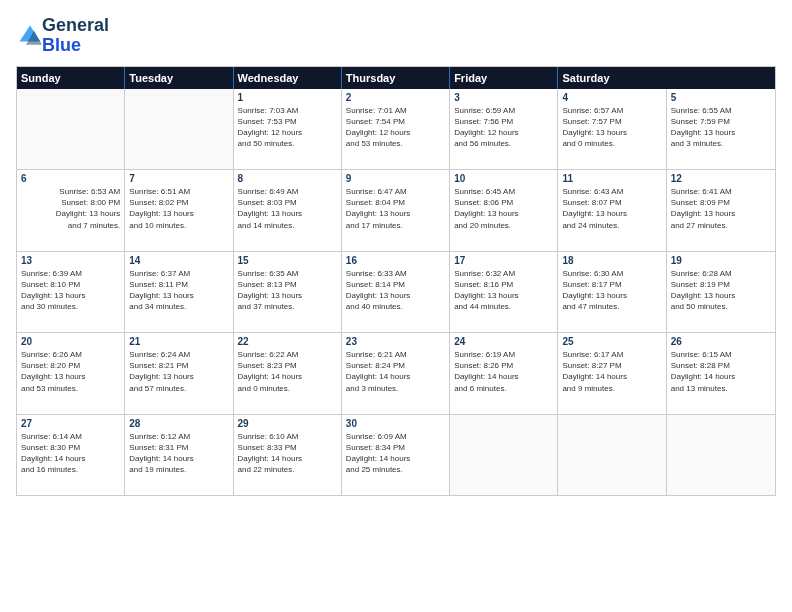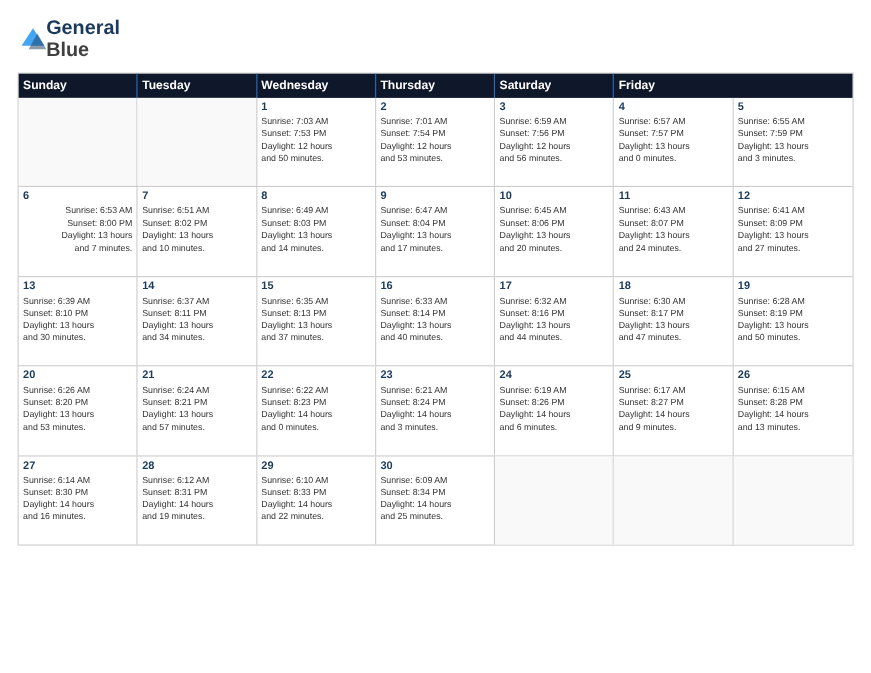--- a/index.html
+++ b/index.html
@@ -27,21 +27,21 @@
       display: flex;
       align-items: center;
     }
     .logo-text {
       font-size: 18px;
       font-weight: bold;
       color: #1a3a5c;
       line-height: 1.1;
     }
     .logo-text span {
-      color: #404040;
+      color: #1d4ed8;
     }
     .logo-icon {
       width: 24px;
       height: 24px;
       margin-left: 2px;
     }
     .title-block {
       text-align: right;
     }
     .month-year {
@@ -128,22 +128,22 @@
       <div class="location"></div>
     </div>
   </div>
 
   <div class="calendar">
     <div class="cal-header">
     <div class="cal-header-cell">Sunday</div>
         <div class="cal-header-cell">Tuesday</div>
         <div class="cal-header-cell">Wednesday</div>
         <div class="cal-header-cell">Thursday</div>
+        <div class="cal-header-cell">Friday</div>
         <div class="cal-header-cell">Saturday</div>
-        <div class="cal-header-cell">Friday</div>
       </div>
     <div class="cal-body">
     <div class="cal-row">
           <div class="cal-cell empty"></div>
           <div class="cal-cell empty"></div>
           <div class="cal-cell">
             <span class="day-num">1</span>
             <div class="cell-text" style="white-space: pre-line;">Sunrise: 7:03 AM
 Sunset: 7:53 PM
 Daylight: 12 hours

